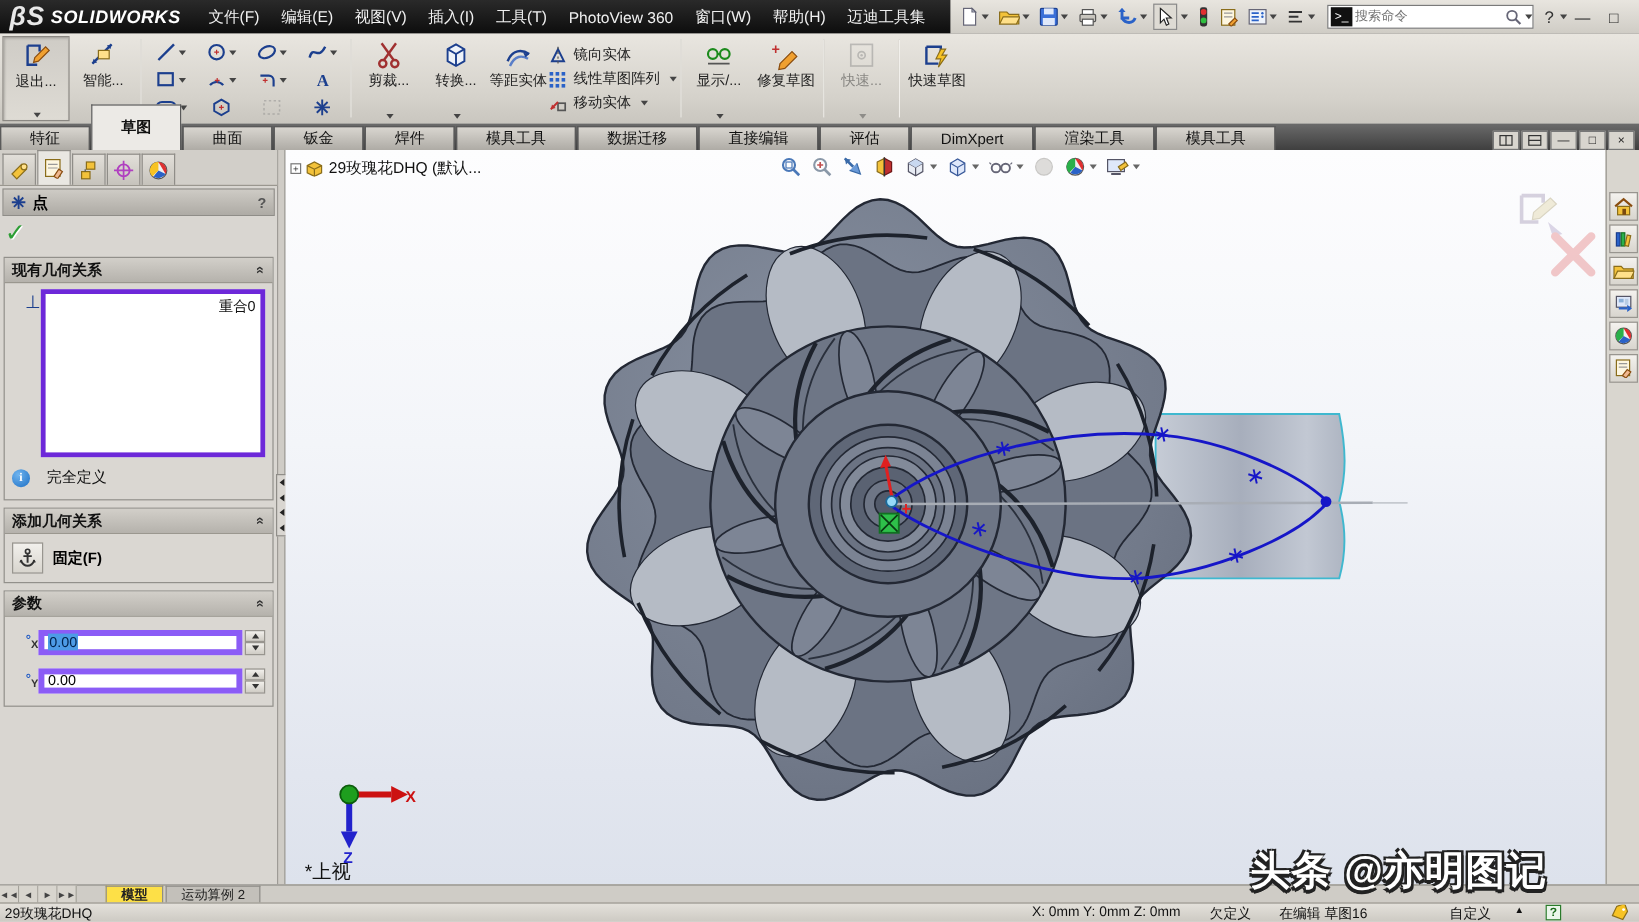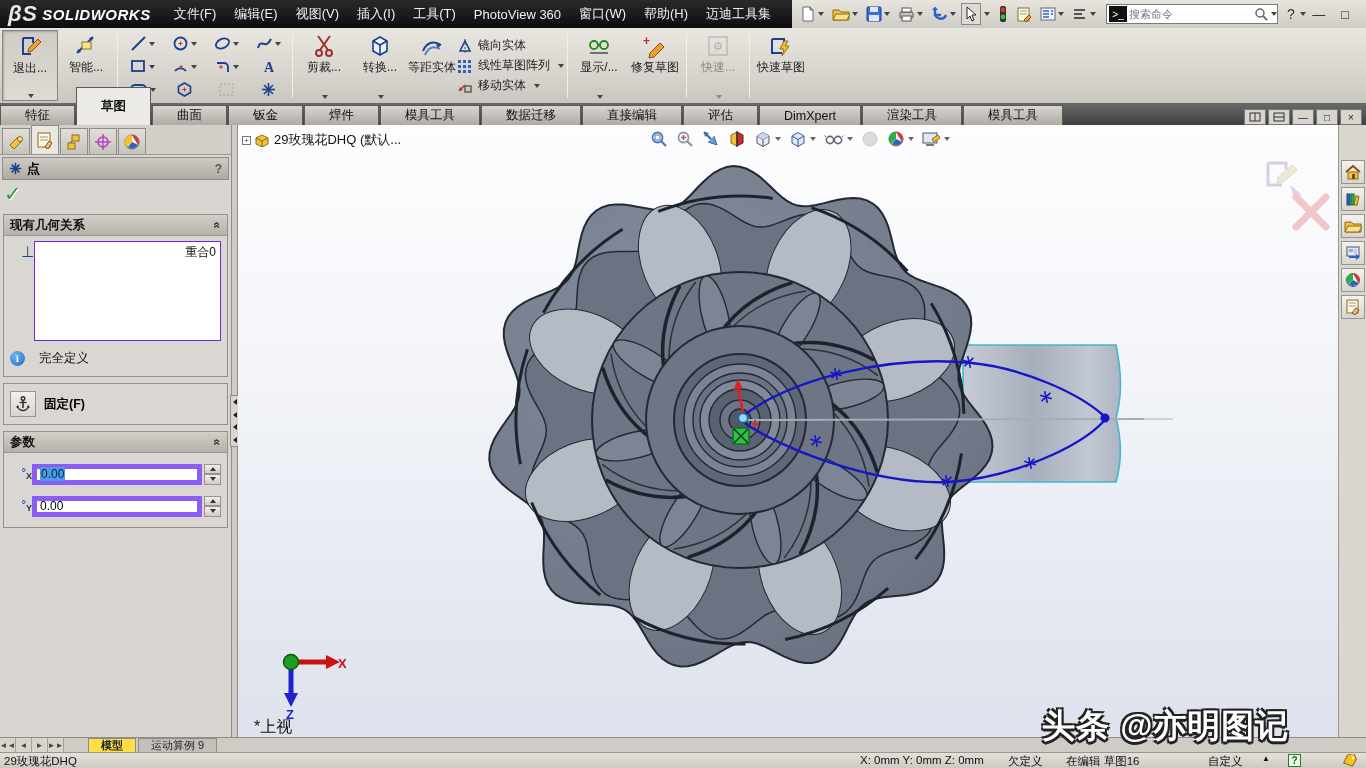--- a/index.html
+++ b/index.html
@@ -55,21 +55,21 @@
   #pm-header .title { font-weight:bold; font-size:13px; margin-left:5px; flex:1; }
   #pm-header .help { color:#555; font-weight:bold; }
   #pm-ok { height:28px; display:flex; align-items:center; padding:2px 4px; }
   .check { color:#2d9e35; font-size:21px; font-weight:bold; text-shadow:1px 1px 0 #fff; }
   .section { margin:6px 3px 0 3px; border:1px solid #92908b; background:#dad7d2;text-align:right; }
   .sec-header { height:21px; background:linear-gradient(#d2cfc9,#b5b2ac); border-bottom:1px solid #9a978f; display:flex; align-items:center; padding:0 6px; font-weight:bold; font-size:12.5px; color:#111; }
   .chev { margin-left:auto; display:inline-block; transform:rotate(90deg); color:#333; font-size:12px; font-weight:bold; }
   .sec-body { padding:5px 6px; }
   .rel-row { display:flex; }
   .rel-iconcol { width:24px; padding-top:2px; color:#1c3f8e; font-size:15px; }
-  .listbox { flex:1; height:100px; background:#fff; border:1px solid #6d28d9; font-size:12px; padding:2px 4px; color:#111; overflow:hidden; }
+  .listbox { flex:1; height:140px; background:#fff; border:4px solid #6d28d9; font-size:12px; padding:2px 4px; color:#111; overflow:hidden; }
   .status-row { display:flex; align-items:center; height:26px; margin-top:4px; }
   .info-circle { width:15px; height:15px; border-radius:50%; background:radial-gradient(circle at 35% 30%,#6fb4ef,#1d6fc4); color:#fff; font-size:10px; font-weight:bold; display:flex; align-items:center; justify-content:center; font-family:"Liberation Serif",serif; }
   .status-label { margin-left:14px; font-size:12.5px; color:#111; }
   .fix-row { display:flex; align-items:center; height:30px; }
   .iconbtn { width:26px; height:26px; border:1px solid #98958f; background:linear-gradient(#f2f0ec,#d8d5ce); display:flex; align-items:center; justify-content:center; margin-right:8px; }
   .fix-label { font-weight:bold; font-size:12.5px; }
   .param-row { display:flex; align-items:center; height:32px; }
   .coordlbl { width:22px; color:#1a56c4; font-size:11px; font-weight:bold; }
   .coordlbl sub { color:#333; }
   .numfield { flex:1; height:21px; background:#fff; border:5px solid #8b5cf6; display:flex; align-items:center; padding:0 3px; font-size:12px; }
@@ -555,20 +555,24 @@
           </div>
         </div>
         <div class="status-row">
           <div class="info-circle">i</div>
           <span class="status-label">完全定义</span>
         </div>
       </div>
     </div>
 
     <div class="section">
+      <div class="sec-header">
+        <span>添加几何关系</span>
+        <span class="chev">«</span>
+      </div>
       <div class="sec-body">
         <div class="fix-row">
           <div class="iconbtn">
             <svg width="18" height="18" viewBox="0 0 18 18">
                 <circle cx="9" cy="3.5" r="1.8" fill="none" stroke="#333" stroke-width="1.4"></circle>
                 <line x1="9" y1="5.3" x2="9" y2="13" stroke="#333" stroke-width="1.6"></line>
                 <line x1="5.5" y1="7.5" x2="12.5" y2="7.5" stroke="#333" stroke-width="1.4"></line>
                 <path d="M3.5,10.5 C4,14 7,15.5 9,15.5 C11,15.5 14,14 14.5,10.5" fill="none" stroke="#333" stroke-width="1.6"></path>
                 <path d="M3.5,10.5 l-1.5,2 l3,0.4 z" fill="#333"></path>
                 <path d="M14.5,10.5 l1.5,2 l-3,0.4 z" fill="#333"></path>
@@ -913,21 +917,21 @@
         </svg>
       </div>
   </div>
 
   <div id="modeltabs">
     <div class="navbtn">◄◄</div>
     <div class="navbtn">◄</div>
     <div class="navbtn">►</div>
     <div class="navbtn">►►</div>
     <div class="mtab active">模型</div>
-    <div class="mtab">运动算例 9</div>
+    <div class="mtab">运动算例 2</div>
   </div>
 
   <div id="statusbar">
     <span id="sb-left">29玫瑰花DHQ</span>
     <span id="sb-coords">X: 0mm Y: 0mm Z: 0mm</span>
     <span id="sb-state">欠定义</span>
     <span id="sb-edit">在编辑 草图16</span>
     <span id="sb-custom">自定义</span>
     <span id="sb-custom-arrow">▲</span>
     <span id="sb-help">?</span>

